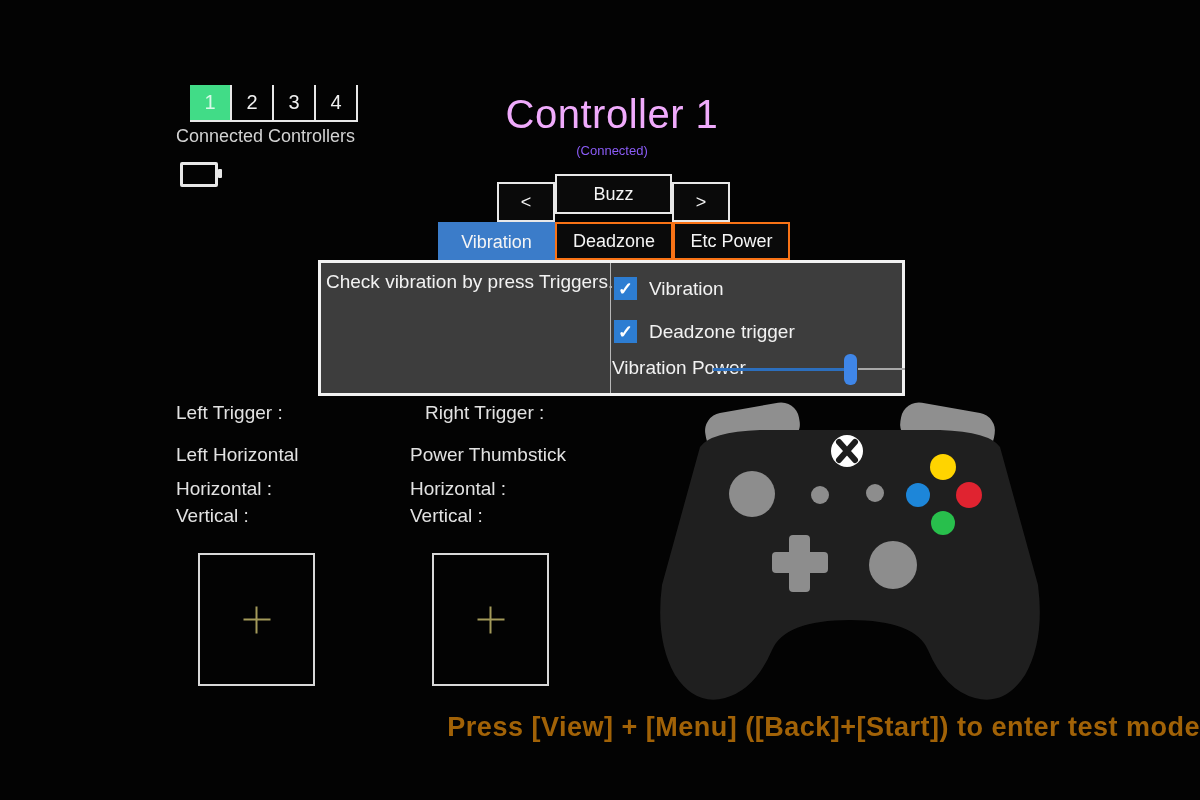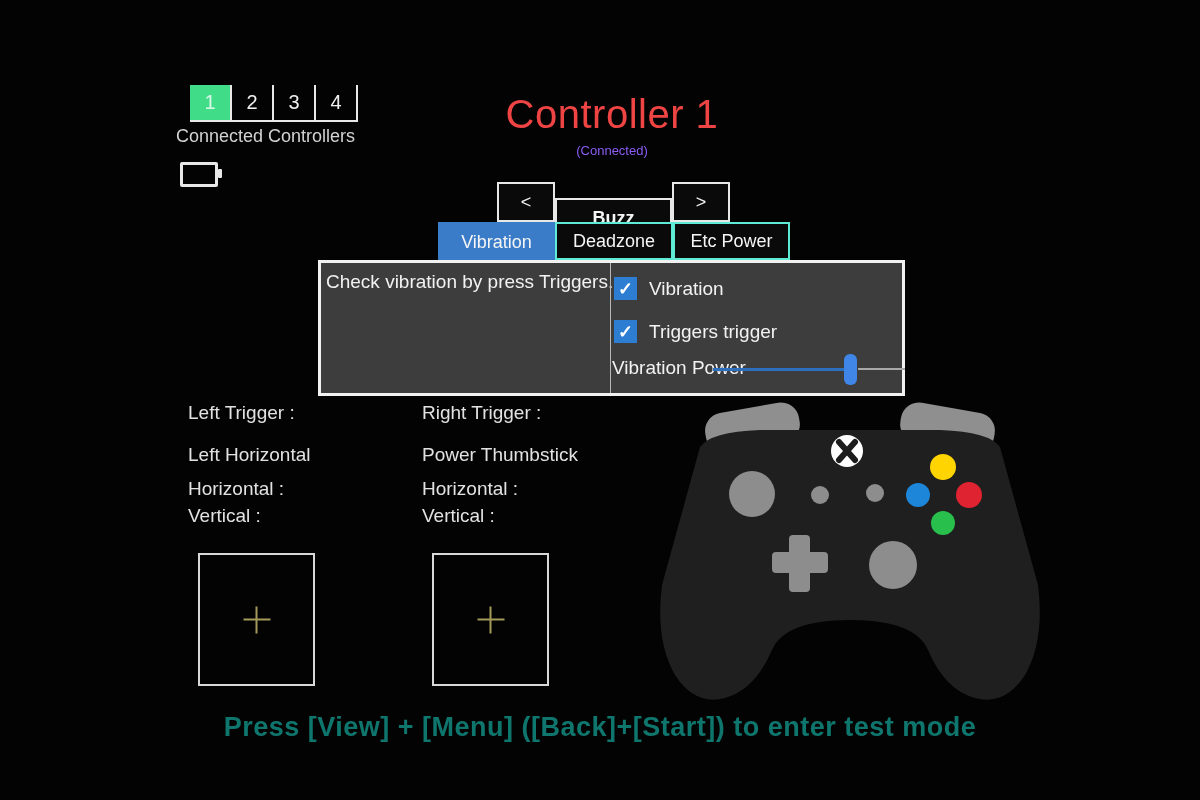--- a/index.html
+++ b/index.html
@@ -17,34 +17,34 @@
   .ctl-caption{position:absolute;left:176px;top:126px;font-size:18px;color:#d2d2d2;}
   .battery{
     position:absolute;left:180px;top:162px;width:32px;height:19px;
     border:3px solid #e8e8e8;border-radius:2px;
   }
   .battery::after{
     content:"";position:absolute;right:-7px;top:4px;width:4px;height:9px;background:#e8e8e8;border-radius:1px;
   }
   
   .header{position:absolute;left:412px;top:92px;width:400px;text-align:center;}
-  .title{font-size:40px;font-weight:400;color:#ef4444;letter-spacing:.5px;}
+  .title{font-size:40px;font-weight:400;color:#f0abfc;letter-spacing:.5px;}
   .status{font-size:13px;color:#8b5cf6;margin-top:6px;}
   
   .btn{
     position:absolute;box-sizing:border-box;background:#0a0a0a;border:2px solid #e8e8e8;
     color:#f5f5f5;font-size:18px;display:flex;align-items:center;justify-content:center;cursor:pointer;
   }
   .buzz-prev{left:497px;top:182px;width:58px;height:40px;}
-  .buzz-label{left:555px;top:198px;width:117px;height:40px;font-weight:bold;}
+  .buzz-label{left:555px;top:174px;width:117px;height:40px;}
   .buzz-next{left:672px;top:182px;width:58px;height:40px;}
   
   .tab{
     position:absolute;box-sizing:border-box;top:222px;height:38px;background:#0a0a0a;
-    border:2px solid #5eead4;color:#f5f5f5;font-size:18px;display:flex;align-items:center;justify-content:center;cursor:pointer;
+    border:2px solid #f97316;color:#f5f5f5;font-size:18px;display:flex;align-items:center;justify-content:center;cursor:pointer;
   }
   .tab.sel{background:#3b7cc9;border:none;height:40px;}
   .tab-vibration{left:438px;width:117px;}
   .tab-deadzone{left:555px;width:118px;}
   .tab-etc{left:673px;width:117px;}
   
   .panel{
     position:absolute;left:318px;top:260px;width:587px;height:136px;box-sizing:border-box;
     background:#3d3d3d;border:3px solid #f2f2f2;
   }
@@ -58,36 +58,36 @@
     color:#fff;font-size:18px;font-weight:bold;
   }
   .chk-label{font-size:19px;color:#f2f2f2;}
   .slider-label{position:absolute;left:291px;top:94px;font-size:19px;color:#f2f2f2;}
   .slider-track-blue{position:absolute;left:392px;top:105px;width:134px;height:3px;background:#2c6fbe;}
   .slider-track-gray{position:absolute;left:537px;top:105px;width:47px;height:2px;background:#a8a8a8;}
   .slider-thumb{
     position:absolute;left:523px;top:91px;width:13px;height:31px;background:#3f86e8;border-radius:6px;cursor:grab;
   }
   
-  .lbl{position:absolute;font-size:19px;color:#e2e2e2;margin-left:12px;}
-  .lt{left:176px;top:402px;} .rt{left:410px;top:402px;}
+  .lbl{position:absolute;font-size:19px;color:#e2e2e2;}
+  .lt{left:176px;top:402px;} .rt{left:425px;top:402px;}
   .lth{left:176px;top:444px;} .rth{left:410px;top:444px;}
   .lh{left:176px;top:478px;} .rh{left:410px;top:478px;}
   .lv{left:176px;top:505px;} .rv{left:410px;top:505px;}
   
   .stick-box{position:absolute;top:553px;width:117px;height:133px;box-sizing:border-box;border:2px solid #d8d8d8;}
   .stick-box.left{left:198px;}
   .stick-box.right{left:432px;}
   .cross{position:absolute;left:50%;top:50%;width:27px;height:27px;transform:translate(-50%,-50%);}
   .cross::before{content:"";position:absolute;left:0;right:0;top:12px;height:2px;background:#a39a5a;}
   .cross::after{content:"";position:absolute;top:0;bottom:0;left:12px;width:2px;background:#a39a5a;}
   
   .footer{
-    position:absolute;left:0;right:0;top:712px;text-align:center;
-    font-size:27px;font-weight:bold;color:#0f766e;letter-spacing:.5px;
+    position:absolute;left:0;right:0;top:712px;text-align:right;
+    font-size:27px;font-weight:bold;color:#a16207;letter-spacing:.5px;
   }
   
   .controller{position:absolute;left:650px;top:395px;}
 </style>
 </head>
 <body>
 
 <div id="stage">
 
   <div class="ctl-tabs">
@@ -120,21 +120,21 @@
       <div class="chk-box">
         <span>✓</span>
       </div>
       <div class="chk-label">Vibration</div>
     </div>
 
     <div class="chk-row r2">
       <div class="chk-box">
         <span>✓</span>
       </div>
-      <div class="chk-label">Triggers trigger</div>
+      <div class="chk-label">Deadzone trigger</div>
     </div>
 
     <div class="slider-label">Vibration Power</div>
     <div class="slider-track-blue"></div>
     <div class="slider-track-gray"></div>
     <div class="slider-thumb"></div>
   </div>
 
   <div class="lbl lt">Left Trigger :</div>
   <div class="lbl rt">Right Trigger :</div>

